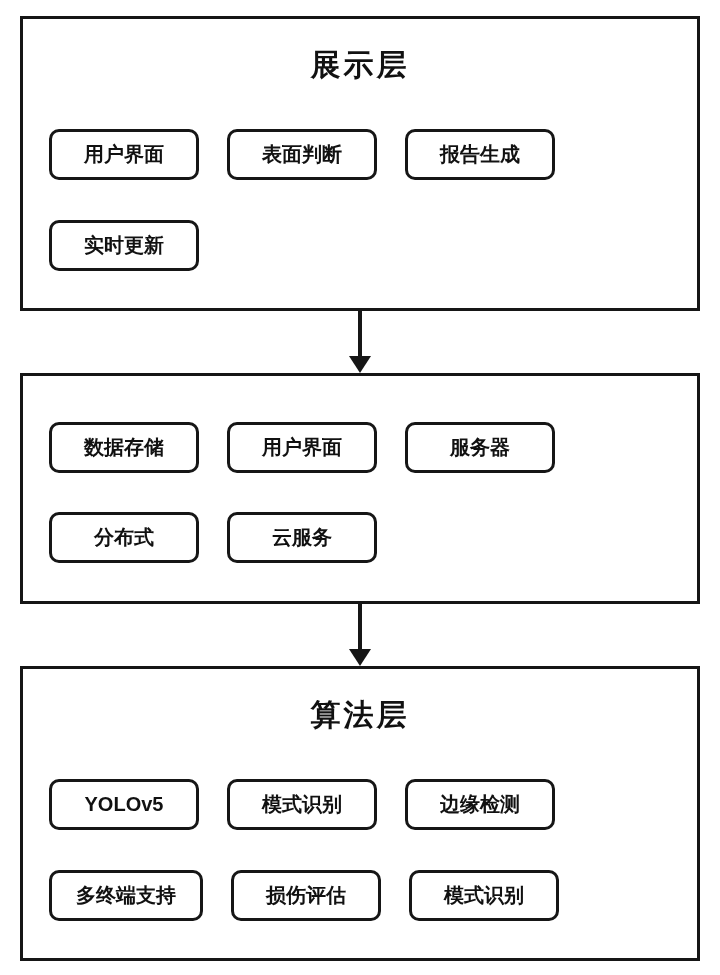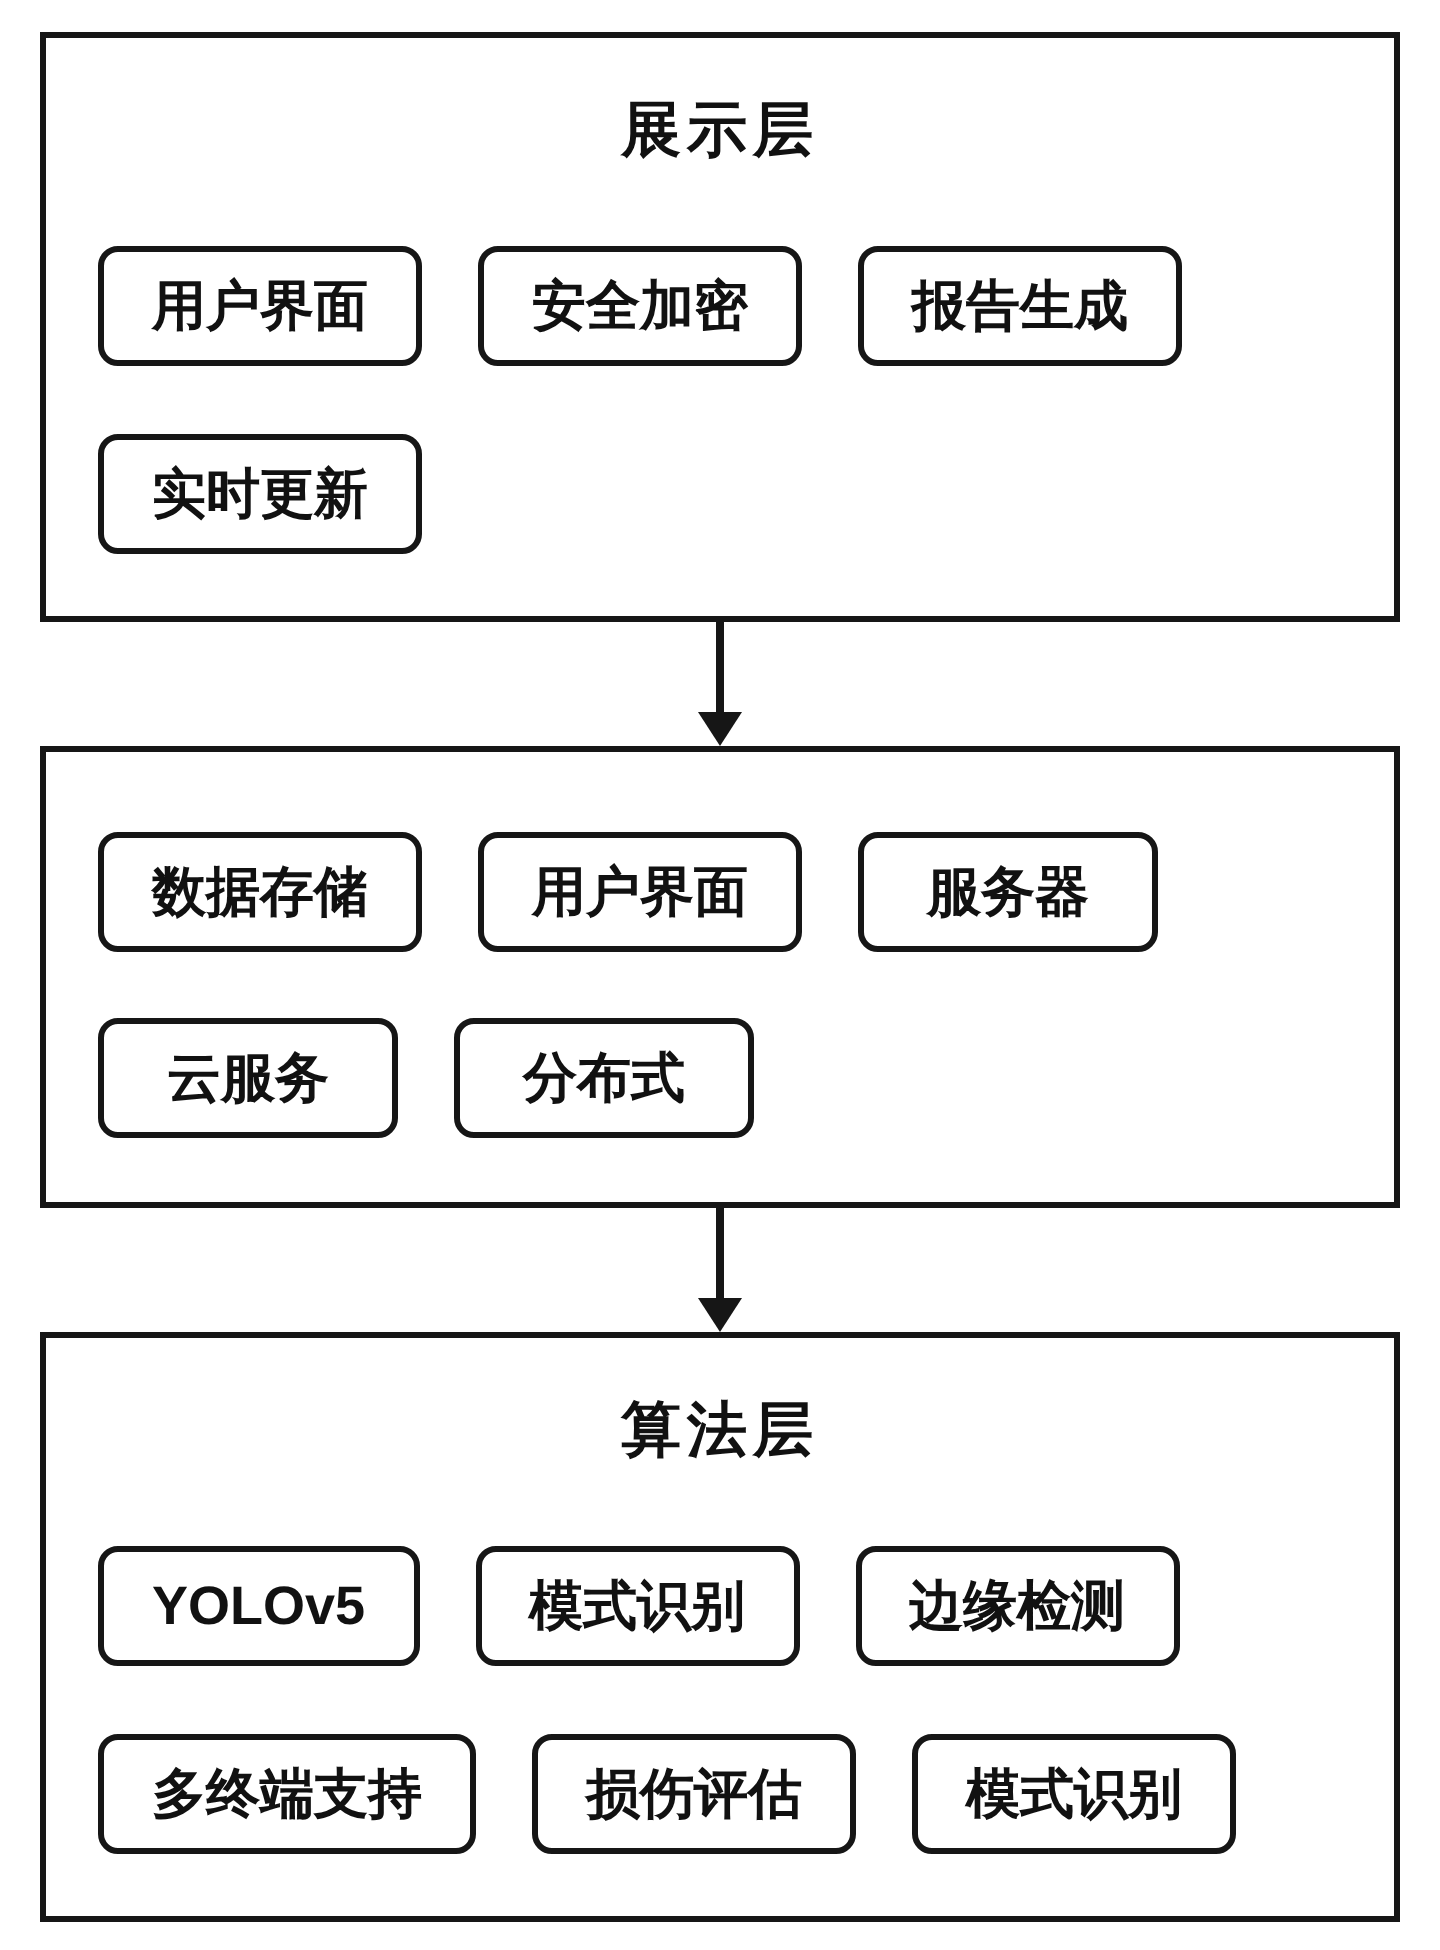--- a/index.html
+++ b/index.html
@@ -44,21 +44,21 @@
     display: flex;
     gap: 28px;
     margin: 10px 0;
   }
   .item {
     border: 3px solid #161616;
     border-radius: 10px;
     background: #ffffff;
     padding: 9px 24px;
     min-width: 150px;
-    font-size: 27px;
+    font-size: 20px;
     font-weight: 600;
     text-align: center;
     display: flex;
     align-items: center;
     justify-content: center;
     white-space: nowrap;
   }
   .arrow {
     display: flex;
     flex-direction: column;
@@ -82,21 +82,21 @@
 </head>
 <body>
 
 <div class="diagram">
 
   <div class="layer">
     <div class="layer-title">展示层</div>
     <div class="rows">
       <div class="row">
         <div class="item">用户界面</div>
-        <div class="item">安全加密</div>
+        <div class="item">表面判断</div>
         <div class="item">报告生成</div>
       </div>
       <div class="row">
         <div class="item">实时更新</div>
       </div>
     </div>
   </div>
 
   <div class="arrow">
     <div class="arrow-line"></div>
@@ -104,22 +104,22 @@
   </div>
 
   <div class="layer">
     <div class="rows">
       <div class="row">
         <div class="item">数据存储</div>
         <div class="item">用户界面</div>
         <div class="item">服务器</div>
       </div>
       <div class="row">
+        <div class="item">分布式</div>
         <div class="item">云服务</div>
-        <div class="item">分布式</div>
       </div>
     </div>
   </div>
 
   <div class="arrow">
     <div class="arrow-line"></div>
     <div class="arrow-head"></div>
   </div>
 
   <div class="layer">

